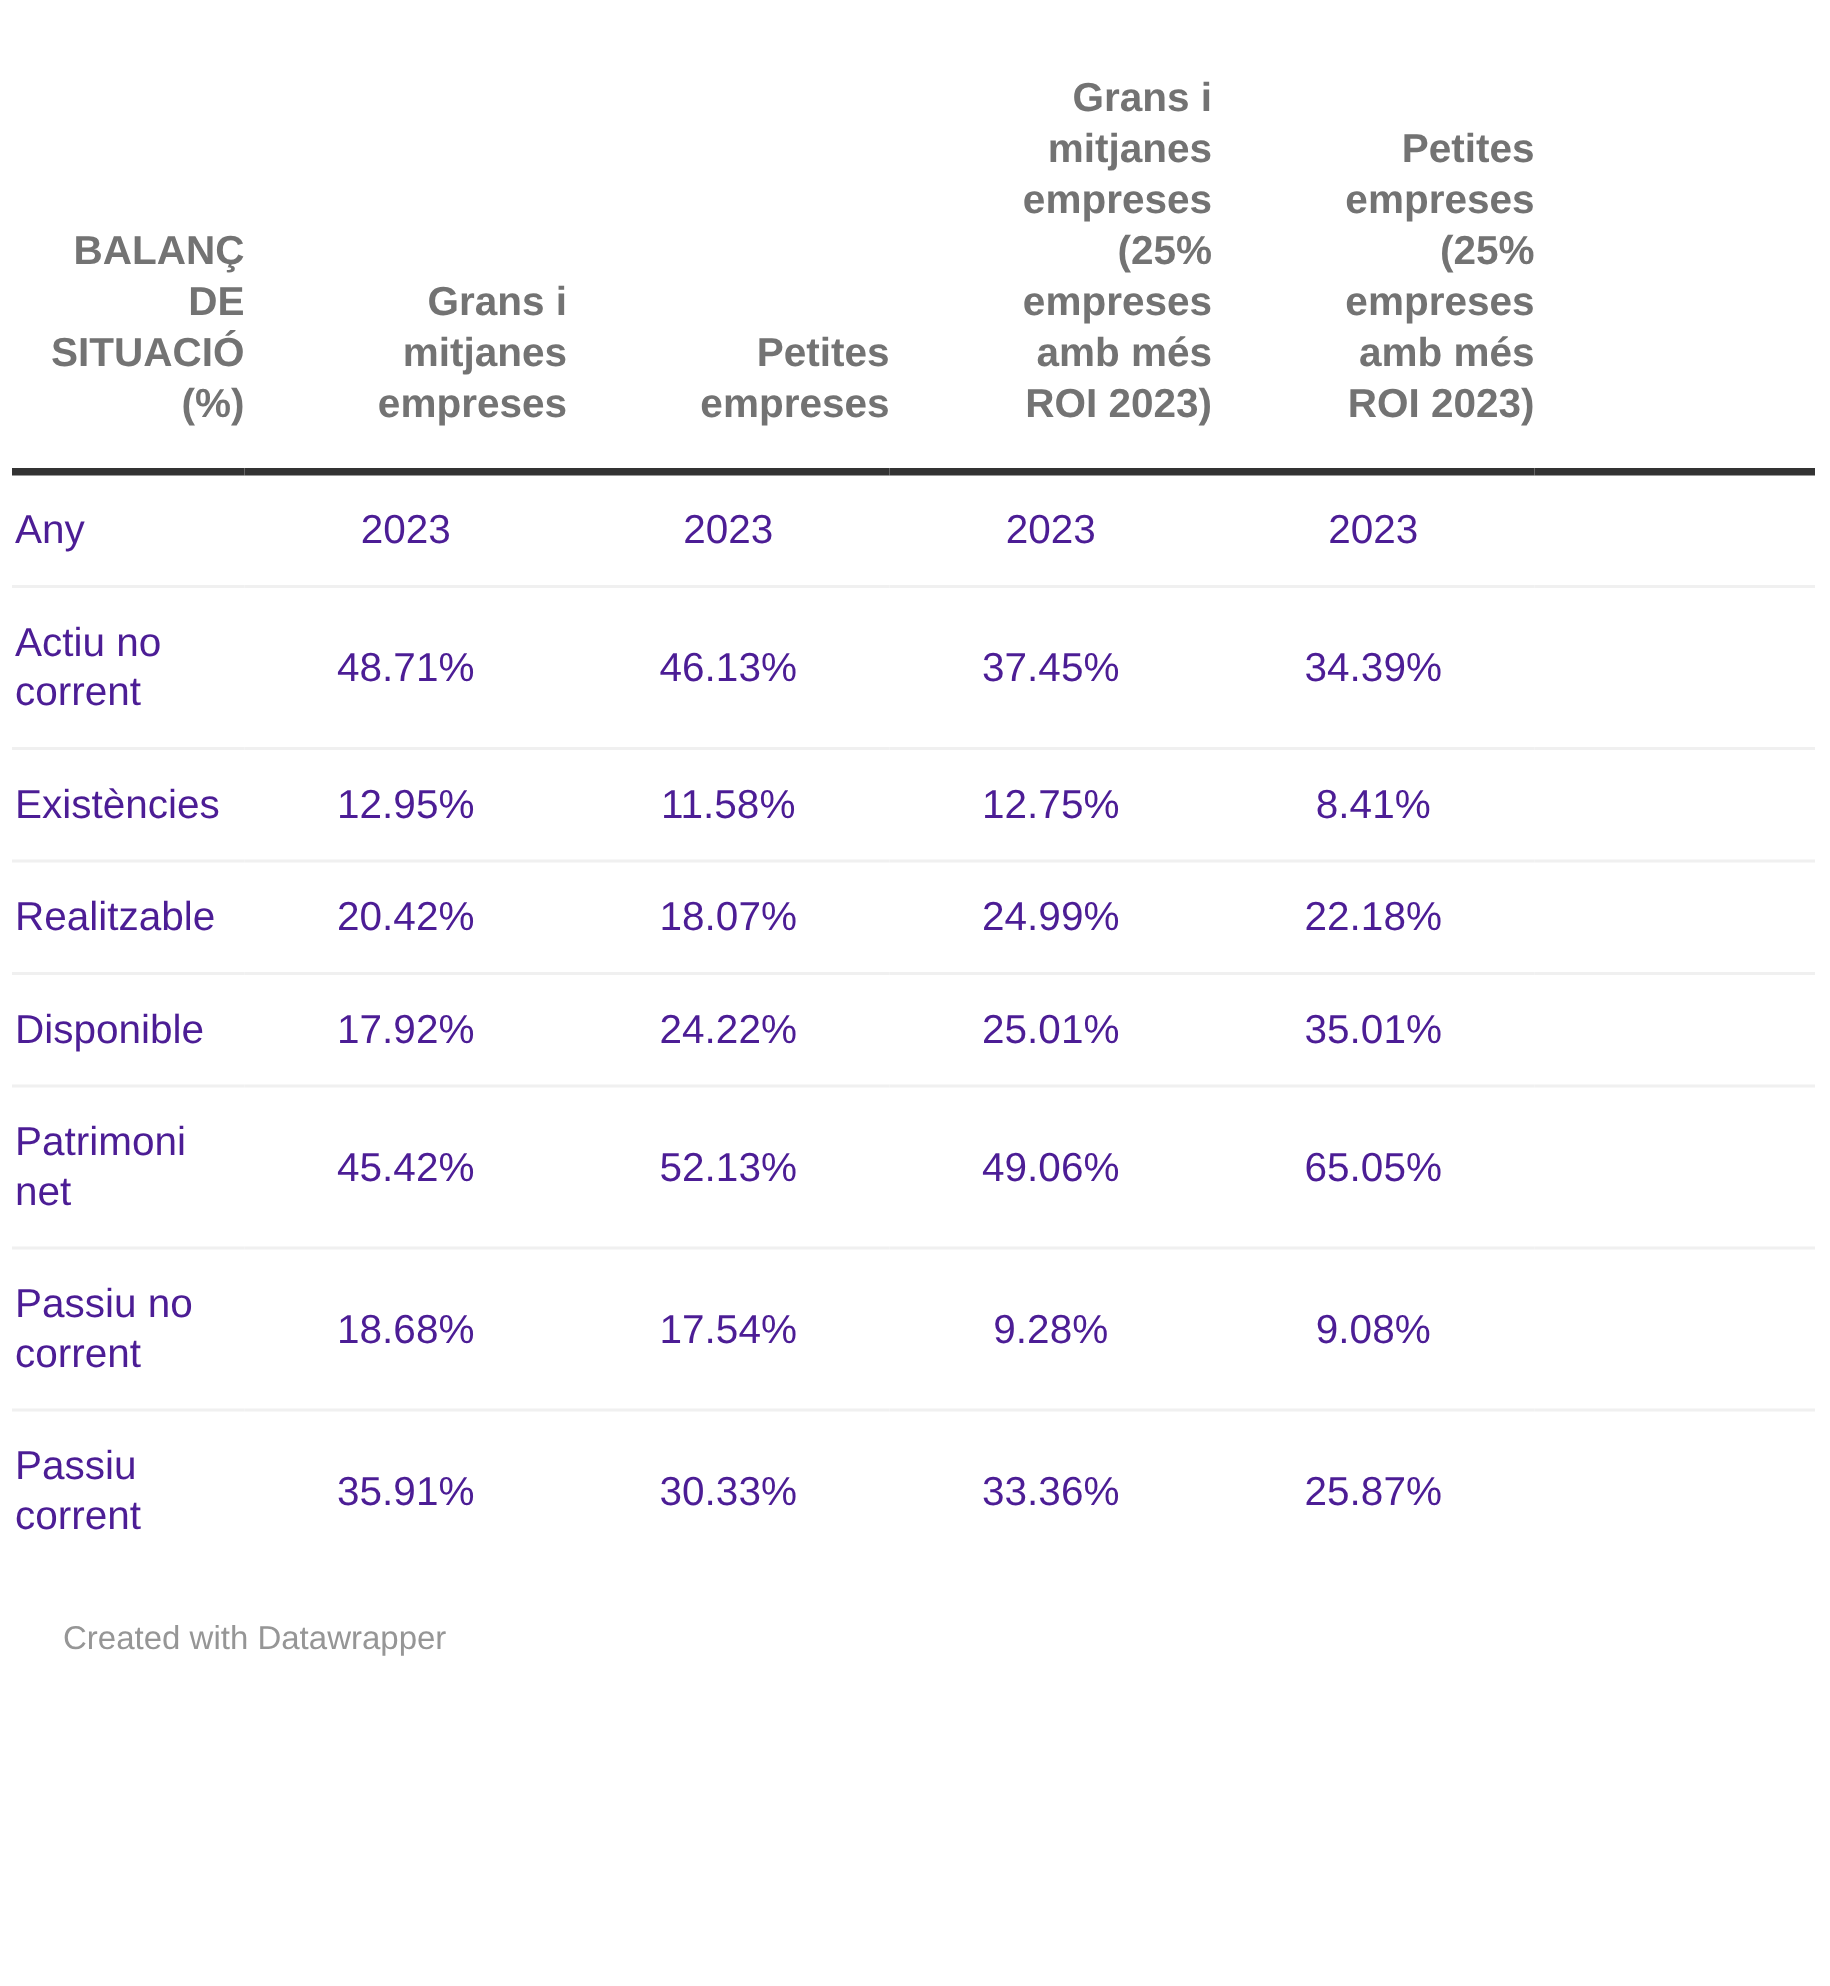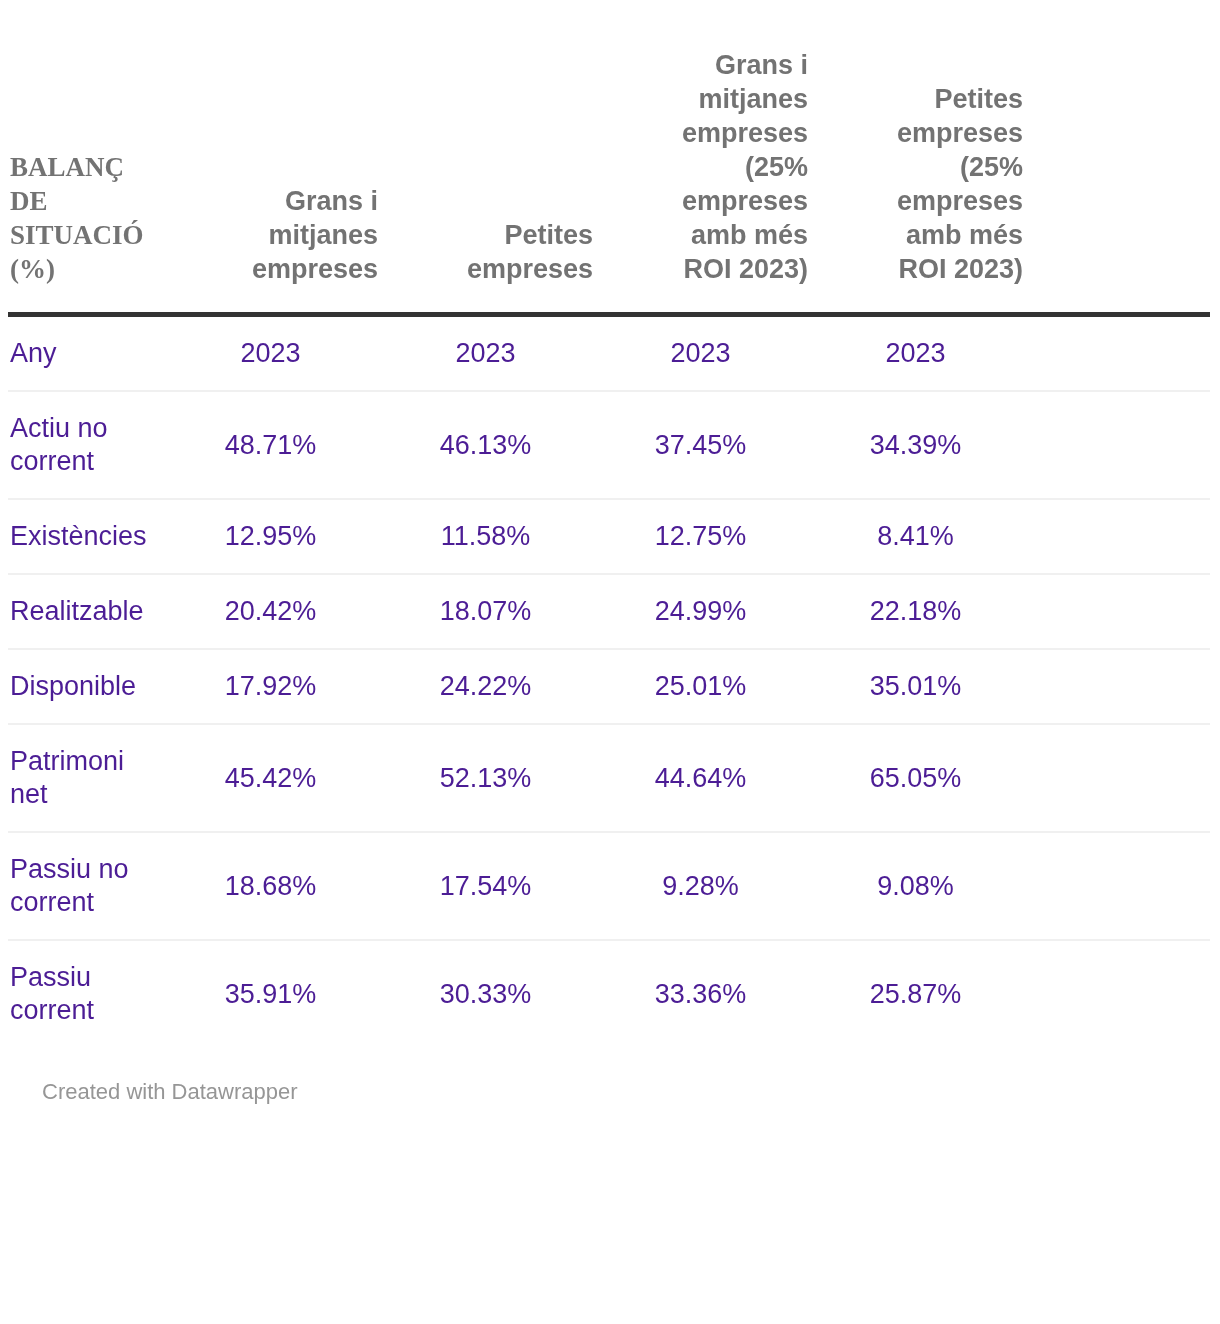--- a/index.html
+++ b/index.html
@@ -27,23 +27,22 @@
     font-size: 27px;
     font-weight: bold;
     color: #737373;
     line-height: 34px;
     vertical-align: bottom;
     padding: 24px 0 26px 0;
     border-bottom: 5px solid #333333;
     white-space: pre-line;
   }
   thead th.label-col {
-    text-align: left;
+    text-align: right;
     padding-left: 2px;
-    font-family: Liberation Serif, serif;
   }
   thead th.num {
     text-align: right;
   }
   tbody td {
     font-size: 27px;
     color: #4c1d95;
     line-height: 33px;
     vertical-align: middle;
     padding: 20px 0;
@@ -152,21 +151,21 @@
         <td class="num">24.22%</td>
         <td class="num">25.01%</td>
         <td class="num">35.01%</td>
         <td class="filler"></td>
       </tr>
       <tr>
         <td class="label">Patrimoni
 net</td>
         <td class="num">45.42%</td>
         <td class="num">52.13%</td>
-        <td class="num">44.64%</td>
+        <td class="num">49.06%</td>
         <td class="num">65.05%</td>
         <td class="filler"></td>
       </tr>
       <tr>
         <td class="label">Passiu no
 corrent</td>
         <td class="num">18.68%</td>
         <td class="num">17.54%</td>
         <td class="num">9.28%</td>
         <td class="num">9.08%</td>

